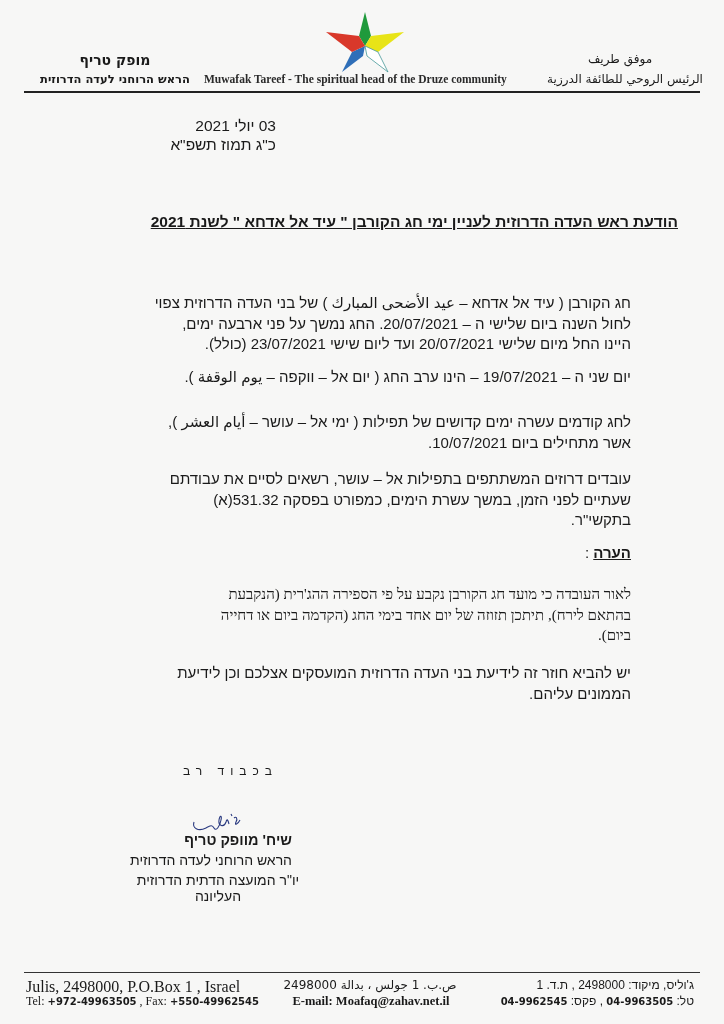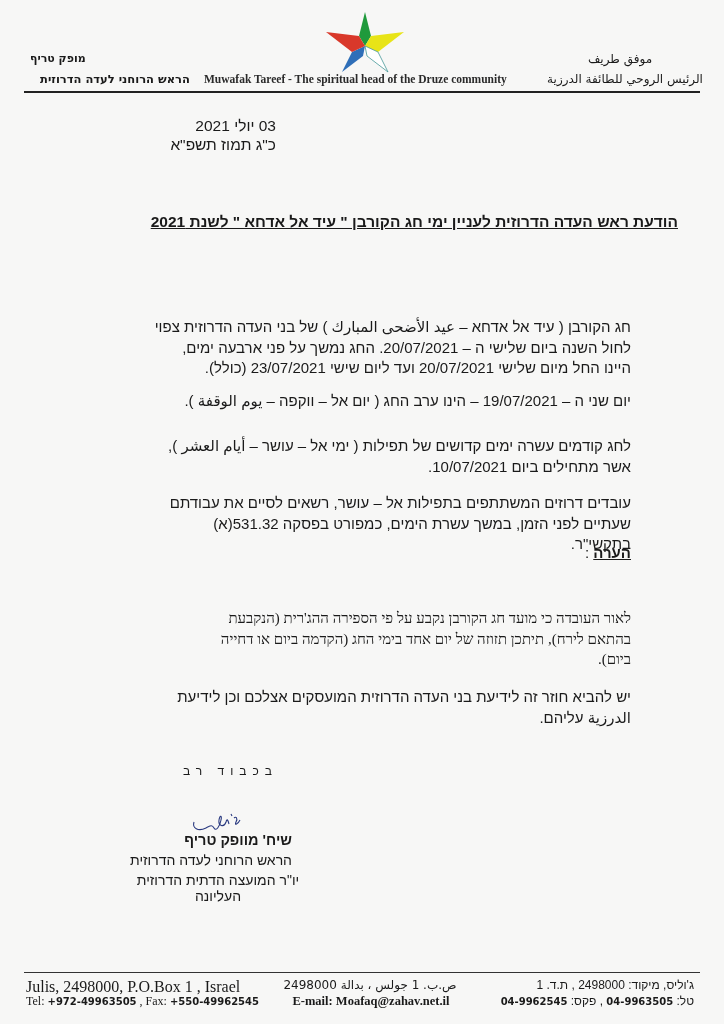--- a/index.html
+++ b/index.html
@@ -4,37 +4,37 @@
 <style>
   html, body { margin: 0; padding: 0; }
   body {
     width: 724px; height: 1024px; position: relative; overflow: hidden;
     background: #f7f7f6;
     font-family: "Liberation Sans", "DejaVu Sans", sans-serif;
     color: #1a1a1a;
   }
   .abs { position: absolute; }
   
-  .hdr-he-name { left: 30px; top: 52px; width: 170px; text-align: left; font-weight: bold; font-size: 11px; direction: rtl; font-family: "DejaVu Sans", sans-serif; }
+  .hdr-he-name { left: 30px; top: 52px; width: 170px; text-align: center; font-weight: bold; font-size: 14px; direction: rtl; font-family: "DejaVu Sans", sans-serif; }
   .hdr-he-title { left: 24px; top: 72px; width: 182px; text-align: center; font-weight: bold; font-size: 11.5px; direction: rtl; font-family: "DejaVu Sans", sans-serif; }
   .hdr-en { left: 204px; top: 73px; font-family: "Liberation Serif", "DejaVu Serif", serif; font-weight: bold; font-size: 11.5px; color: #2a2a2a; white-space: nowrap; }
   .hdr-ar-name { left: 560px; top: 52px; width: 120px; text-align: center; font-size: 12px; direction: rtl; font-family: "DejaVu Sans", sans-serif; }
   .hdr-ar-title { left: 540px; top: 72px; width: 170px; text-align: center; font-size: 12px; direction: rtl; font-family: "DejaVu Sans", sans-serif; }
   .logo { left: 322px; top: 10px; width: 86px; height: 64px; }
   .hdr-rule { left: 24px; top: 91px; width: 676px; height: 2px; background: #222; }
 
   
   .date-block { left: 150px; top: 116px; width: 126px; direction: rtl; text-align: right; font-size: 15.5px; }
   .date-line { line-height: 19px; white-space: nowrap; }
 
   
   .subject { left: 120px; top: 213px; width: 558px; direction: rtl; text-align: right; font-weight: bold; font-size: 15.5px; text-decoration: underline; white-space: nowrap; }
 
   
-  .para { right: 93px; width: 540px; direction: rtl; text-align: right; font-size: 15px; line-height: 20.5px; margin-top: 24px; }
+  .para { right: 93px; width: 540px; direction: rtl; text-align: right; font-size: 15px; line-height: 20.5px; }
   .p1 { top: 293px; }
   .p2 { top: 367px; }
   .p3 { top: 412px; }
   .p4 { top: 469px; }
   .note-label { right: 93px; top: 544px; direction: rtl; font-size: 15px; }
   .note-label u { font-weight: bold; }
   .p5 { top: 584px; font-family: Liberation Serif, serif; }
   .p6 { top: 663px; }
   .line { display: block; white-space: nowrap; }
 
@@ -106,21 +106,21 @@
 
 <div class="abs note-label"><u>הערה</u><span> :</span></div>
 
 <div class="abs para p5">
   <span class="line">לאור העובדה כי מועד חג הקורבן נקבע על פי הספירה ההג'רית (הנקבעת</span>
   <span class="line">בהתאם לירח), תיתכן תזוזה של יום אחד בימי החג (הקדמה ביום או דחייה</span>
   <span class="line">ביום).</span>
 </div>
 <div class="abs para p6">
   <span class="line">יש להביא חוזר זה לידיעת בני העדה הדרוזית המועסקים אצלכם וכן לידיעת</span>
-  <span class="line">الدرزية עליהם.</span>
+  <span class="line">הממונים עליהם.</span>
 </div>
 
 <div class="abs closing">בכבוד רב</div>
 <svg class="abs signature-scribble" viewBox="0 0 56 28">
   <path d="M4,14 C2,20 8,24 16,20 C20,18 22,16 24,20 C26,24 30,18 31,12 C32,8 30,6 29,12 C28,18 34,20 36,14 C37,10 38,12 39,16 M44,10 C46,8 48,10 46,14 C44,18 48,16 50,12 M41,6 L42,8" fill="none" stroke="#2a3a80" stroke-width="1.1"></path>
 </svg>
 <div class="abs sign-name">שיח' מוופק טריף</div>
 <div class="abs sign-title1">הראש הרוחני לעדה הדרוזית</div>
 <div class="abs sign-title2">יו"ר המועצה הדתית הדרוזית העליונה</div>
 

